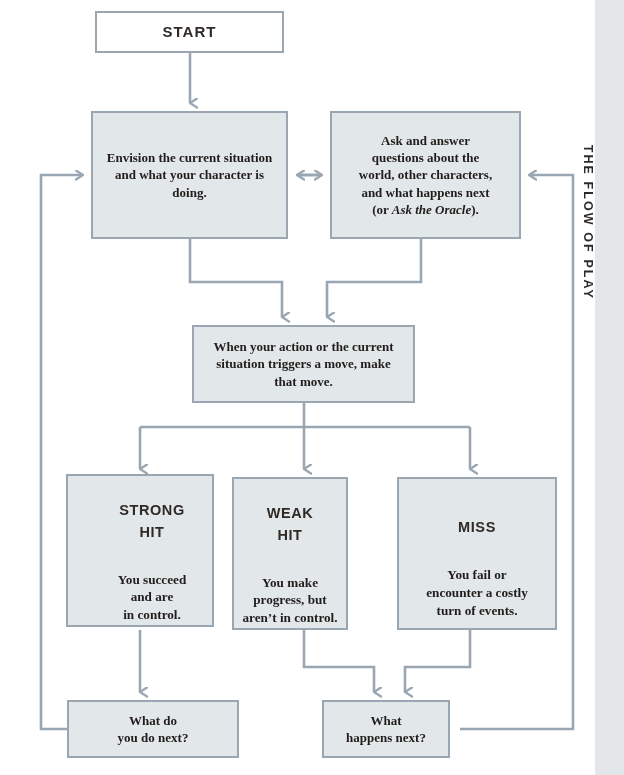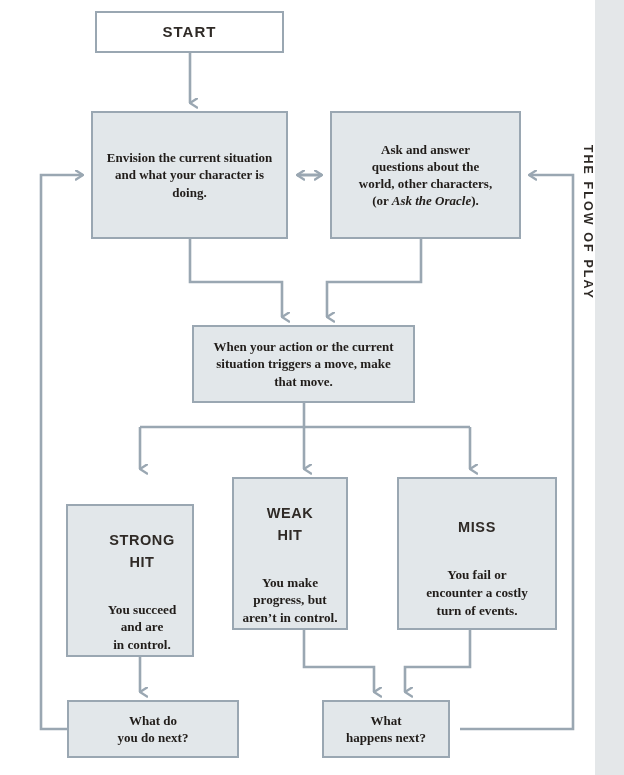--- a/index.html
+++ b/index.html
@@ -137,21 +137,21 @@
     height: 1px;
     background: #b9c2c8;
     margin: 14px 0 13px 0;
   }
   .outcome .desc {
     font-family: "Liberation Serif", "DejaVu Serif", serif;
     font-weight: bold;
     font-size: 13.2px;
     line-height: 1.36;
   }
-  #node-strong { left: 66px; top: 504px; width: 128px; height: 153px; padding-left: 32px; }
+  #node-strong { left: 66px; top: 474px; width: 148px; height: 153px; padding-left: 32px; }
   #node-weak   { left: 232px; top: 477px; width: 116px; height: 153px; }
   #node-miss   { left: 397px; top: 477px; width: 160px; height: 153px; }
   #node-miss .heading { margin-top: 24px; }
 
   
   #node-whatdo {
     left: 67px; top: 700px;
     width: 172px; height: 58px;
     padding: 0 6px;
   }
@@ -214,20 +214,21 @@
 
   <div class="node" id="node-envision">
     <div class="body-serif">Envision the current situation and what your character is doing.</div>
   </div>
 
   <div class="node" id="node-ask">
     <div class="body-serif">
       <div>Ask and answer</div>
       <div>questions about the</div>
       <div>world, other characters,</div>
+      <div>and what happens next</div>
       <div><span>(or </span><em>Ask the Oracle</em><span>).</span></div>
     </div>
   </div>
 
   <div class="node" id="node-move">
     <div class="body-serif">When your action or the current situation triggers a move, make that move.</div>
   </div>
 
   <div class="node outcome" id="node-strong">
     <div class="heading">

